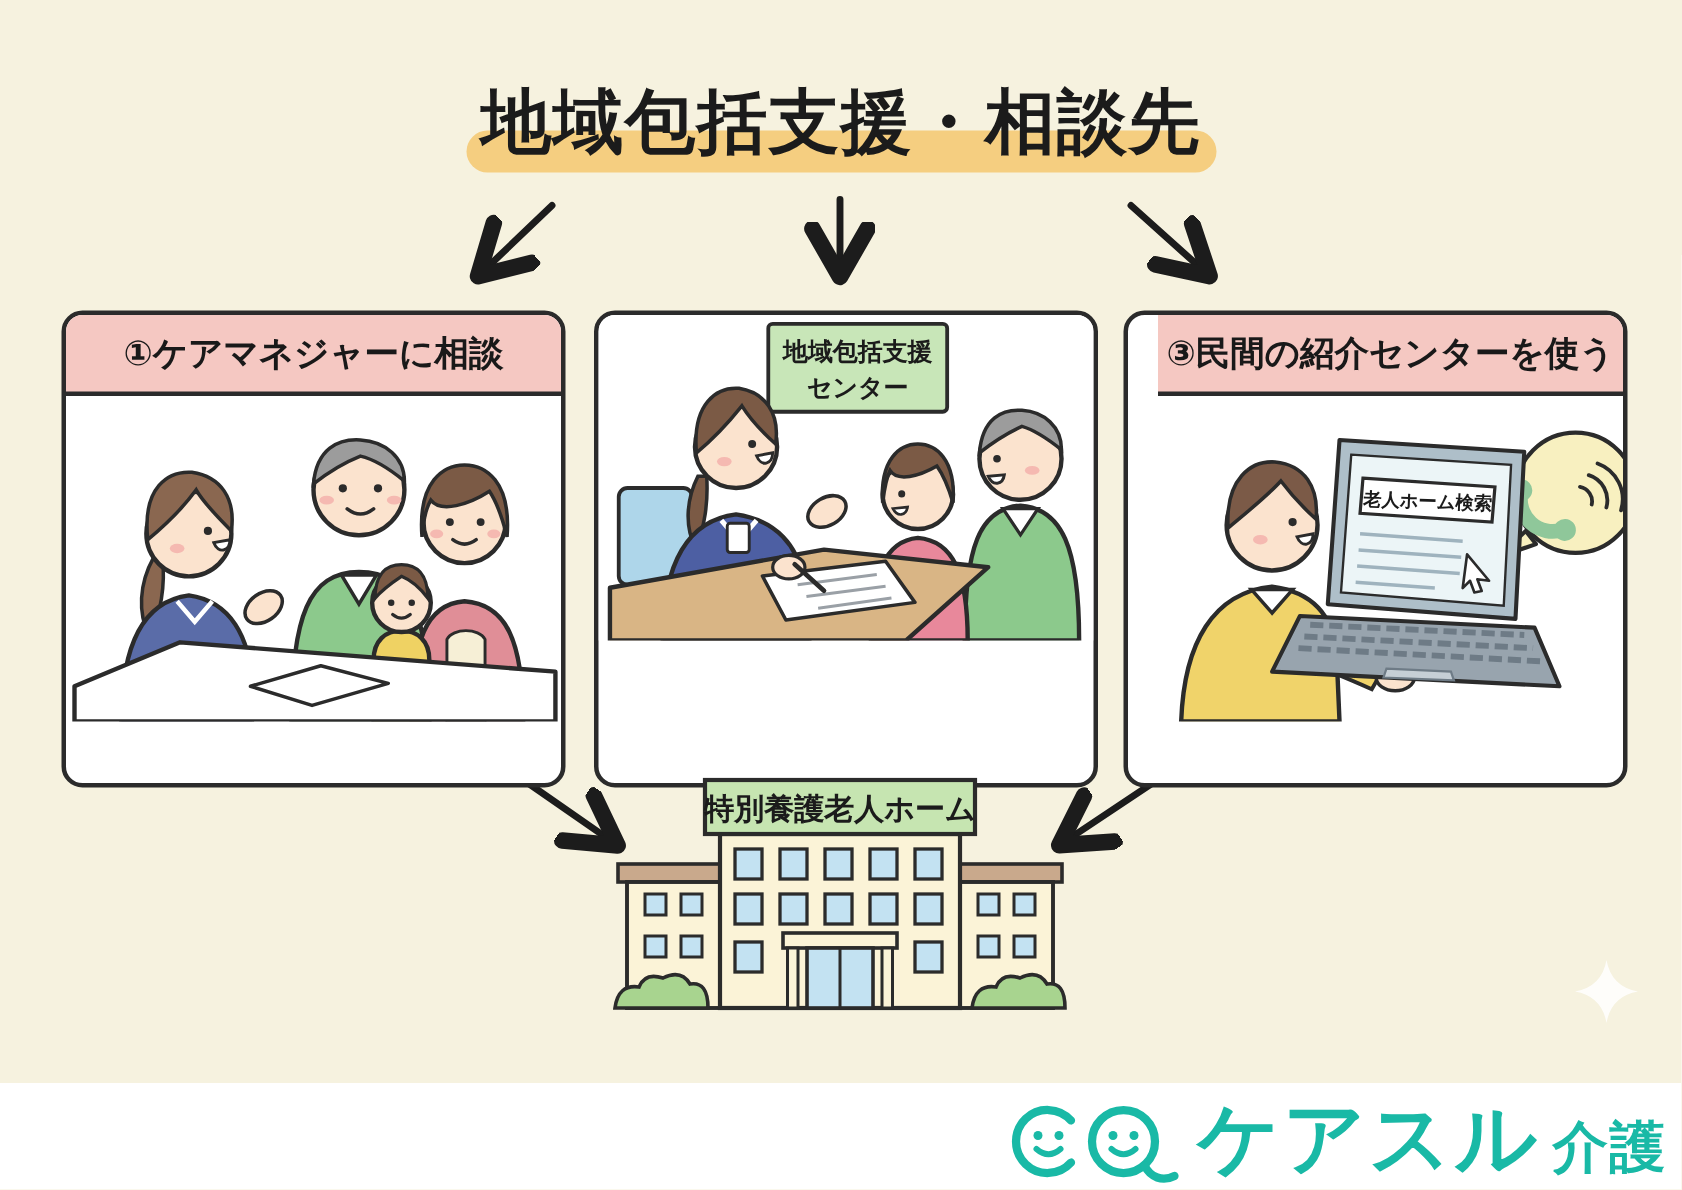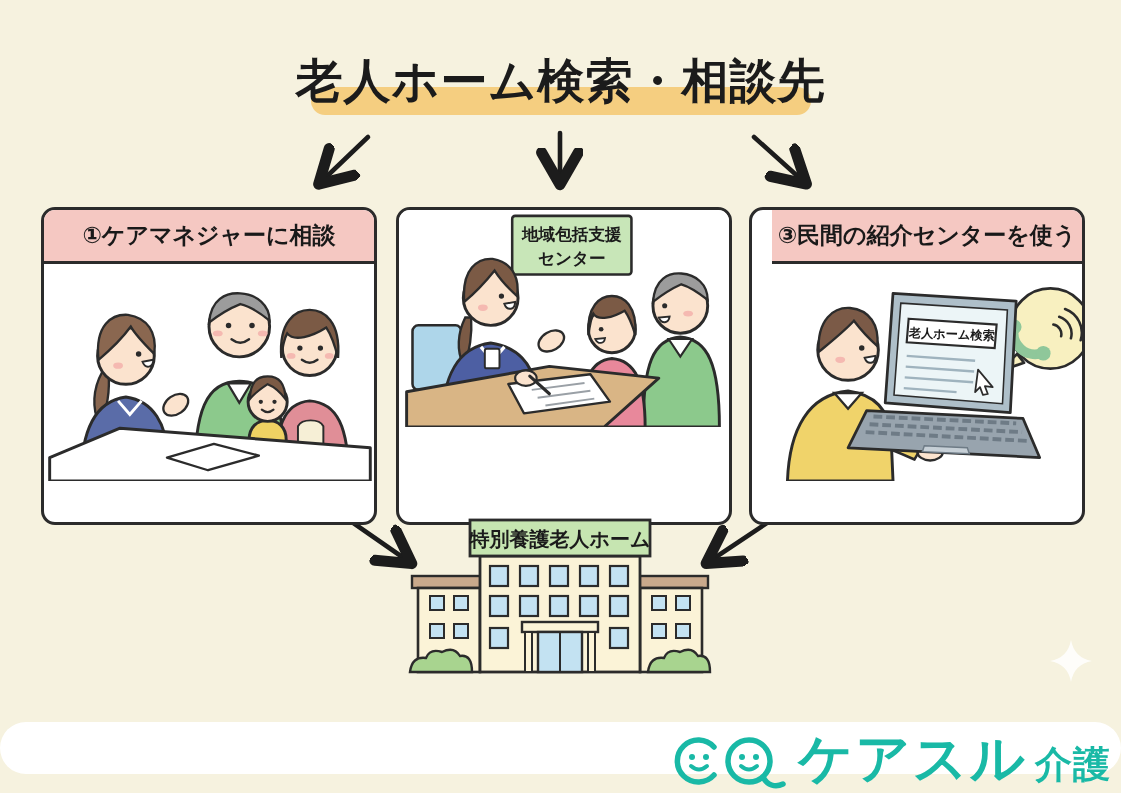--- a/index.html
+++ b/index.html
@@ -23,34 +23,34 @@
   .card-body{position:relative;height:217px;background:#fff;}
   .card-body svg{display:block;}
 
   
   .building-wrap{position:absolute;left:404px;top:518px;text-decoration:underline;}
 
   
   .sparkle{position:absolute;left:1050px;top:640px;}
 
   
-  .footer-band{position:absolute;left:0;top:722px;width:1121px;height:52px;background:#ffffff;border-radius:31px;}
+  .footer-band{position:absolute;left:0;top:722px;width:1121px;height:71px;background:#ffffff;}
   .logo{position:absolute;right:10px;top:4px;display:flex;align-items:center;}
   .logo-brand{font-size:54px;font-weight:bold;color:#19B9A6;letter-spacing:2px;line-height:60px;}
   .logo-suffix{font-size:37px;font-weight:bold;color:#19B9A6;margin-left:8px;margin-top:12px;letter-spacing:1px;}
   .logo-mark{margin-right:10px;margin-top:4px;}
 </style>
 </head>
 <body>
 
 <div class="canvas">
 
   <div class="title-wrap">
     <div class="title-highlight"></div>
-    <h1 class="page-title">老人ホーム検索・相談先</h1>
+    <h1 class="page-title">地域包括支援・相談先</h1>
   </div>
 
   <svg class="arrows-svg" width="1121" height="793" viewBox="0 0 1121 793">
     <defs>
       <marker id="ah" markerWidth="12" markerHeight="12" refX="7" refY="5" orient="auto">
         <path d="M1,1 L8,5 L1,9" fill="none" stroke="#1c1c1c" stroke-width="2.4" stroke-linecap="round" stroke-linejoin="round"></path>
       </marker>
     </defs>
     <g stroke="#1c1c1c" stroke-width="4.6" stroke-linecap="round" fill="none">
       <path d="M368,137 L322,181" marker-end="url(#ah)"></path>

